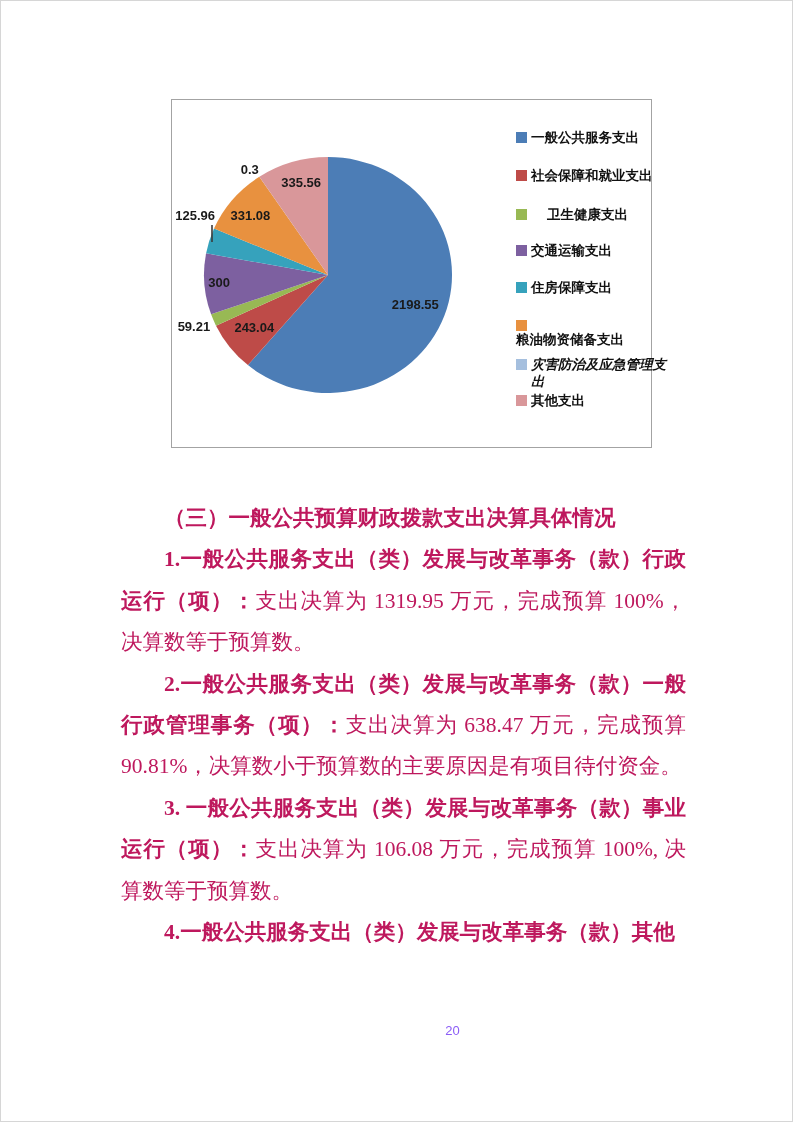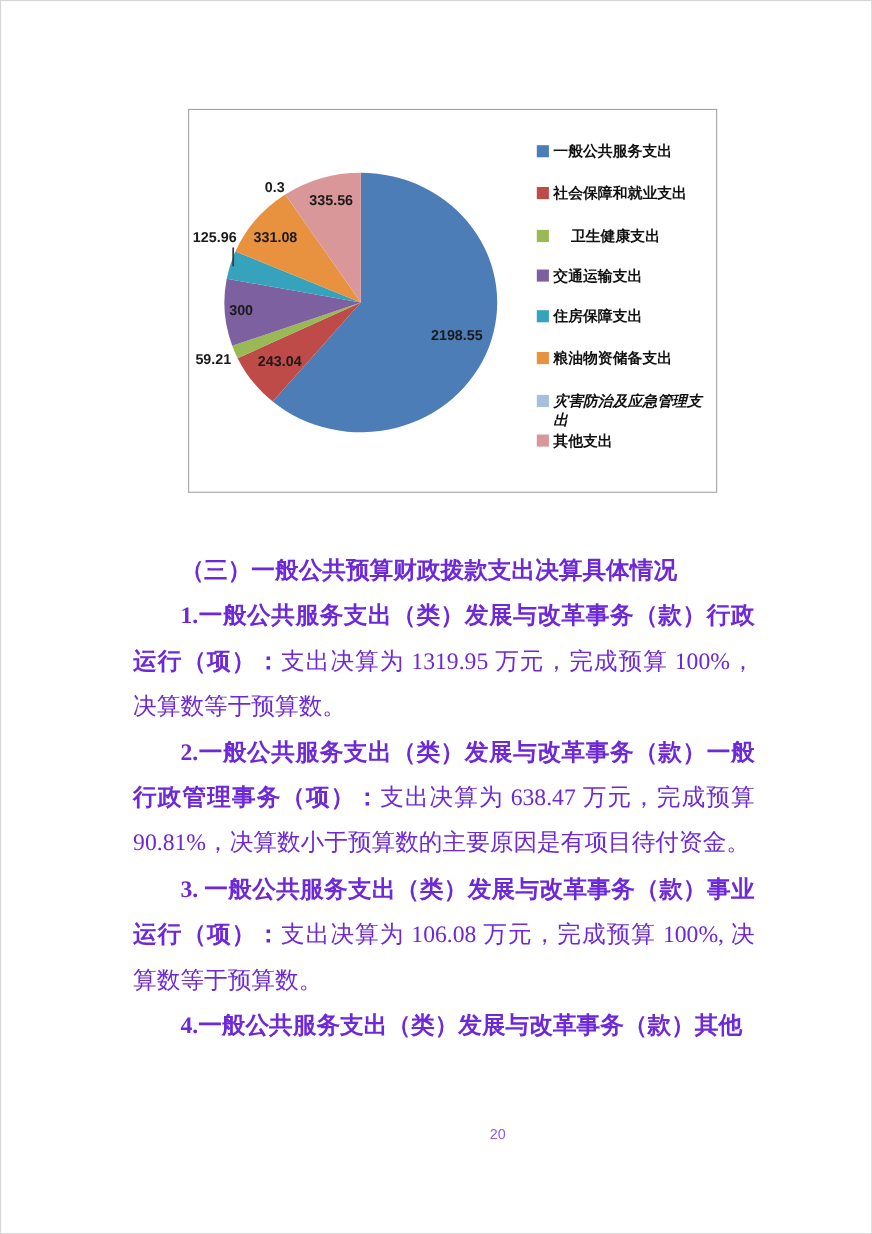--- a/index.html
+++ b/index.html
@@ -8,34 +8,34 @@
     background:#ffffff;border:1px solid #d6d6d6;box-sizing:border-box;
     font-family:"Liberation Serif",serif;overflow:hidden;
   }
   
   .chart-frame{
     position:absolute;left:170px;top:98px;width:479px;height:347px;
     background:#ffffff;border:1px solid #a3a3a3;box-sizing:content-box;
   }
   .chart-frame svg{position:absolute;left:0;top:0;}
   .legend{position:absolute;left:316px;top:0;width:160px;height:347px;}
-  .legend-item{position:absolute;display:flex;align-items:flex-start;}
+  .legend-item{position:absolute;display:flex;align-items:flex-start;margin-left:28px;}
   .legend-swatch{width:11px;height:11px;margin:3px 4px 0 0;flex:0 0 auto;}
   .legend-label{
     font-family:"Liberation Sans",sans-serif;font-size:13.5px;font-weight:600;
     color:#111;line-height:17px;width:140px;
   }
   .pie-label{
     font-family:"Liberation Sans",sans-serif;font-size:13px;font-weight:600;
     fill:#1a1a1a;
   }
   
   .doc-text{
     position:absolute;left:120px;top:497px;width:565px;
-    font-size:21.5px;line-height:41.4px;color:#6d28d9;
+    font-size:21.5px;line-height:41.4px;color:#be185d;
     text-align:justify;text-justify:inter-ideograph;
   }
   .para{margin:0;text-indent:2em;}
   .seg{font-weight:normal;}
   .seg.b{font-weight:bold;}
   .page-number{
     position:absolute;left:12px;top:1022px;width:100%;text-align:center;
     font-family:"Liberation Sans",sans-serif;font-size:13px;color:#8b5cf6;margin-left:44px;
   }
 </style>
@@ -78,21 +78,21 @@
           <span class="legend-label">卫生健康支出</span>
         </div>
         <div class="legend-item" style="top: 142px;">
           <span class="legend-swatch" style="background: rgb(125, 96, 160);"></span>
           <span class="legend-label">交通运输支出</span>
         </div>
         <div class="legend-item" style="top: 179px;">
           <span class="legend-swatch" style="background: rgb(54, 162, 188);"></span>
           <span class="legend-label">住房保障支出</span>
         </div>
-        <div class="legend-item" style="top: 217px;">
+        <div class="legend-item" style="top: 217px; flex-direction: column;">
           <span class="legend-swatch" style="background: rgb(232, 145, 63);"></span>
           <span class="legend-label">粮油物资储备支出</span>
         </div>
         <div class="legend-item" style="top: 256px; font-style: italic;">
           <span class="legend-swatch" style="background: rgb(165, 191, 222);"></span>
           <span class="legend-label">灾害防治及应急管理支出</span>
         </div>
         <div class="legend-item" style="top: 292px;">
           <span class="legend-swatch" style="background: rgb(217, 151, 154);"></span>
           <span class="legend-label">其他支出</span>

